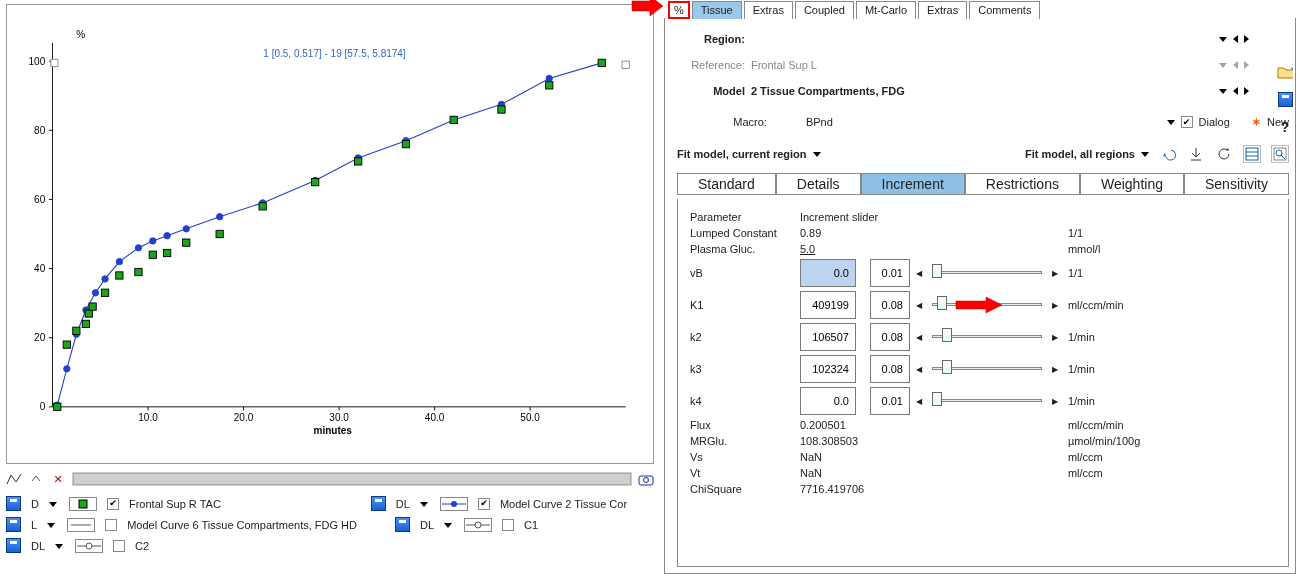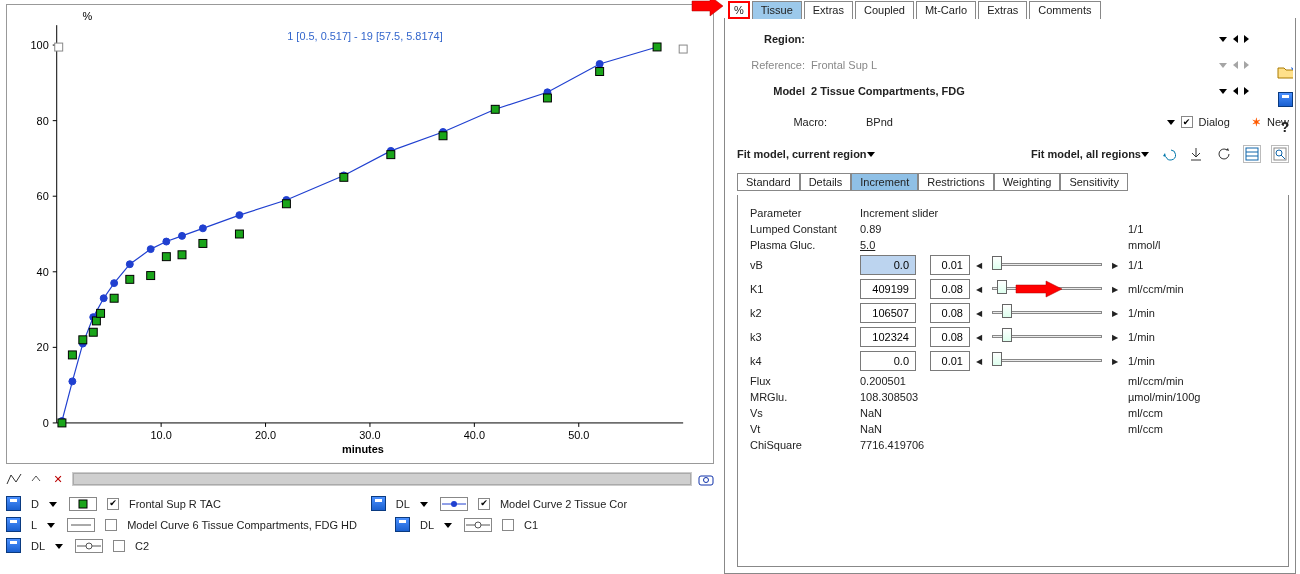--- a/index.html
+++ b/index.html
@@ -52,28 +52,28 @@
   .row .val { flex:1;}
   .tri { display:inline-block; width:0; height:0; border-left:4px solid transparent; border-right:4px solid transparent; border-top:5px solid #000;}
   .tri.r { border-left:5px solid #000; border-top:4px solid transparent; border-bottom:4px solid transparent; border-right:none;}
   .tri.l { border-right:5px solid #000; border-top:4px solid transparent; border-bottom:4px solid transparent; border-left:none;}
   .nav-icons { display:flex; align-items:center; gap:6px; margin-left:auto;}
   .iconbtn { width:18px; height:18px; display:inline-flex; align-items:center; justify-content:center; border:1px solid transparent; }
   .iconbtn.box { border:1px solid #bbb; background:#fff;}
   .question { font-weight:bold; font-size:14px;}
   .sep { height:1px;}
   .fit-row { display:flex; align-items:center; gap:10px; margin:8px 0 6px 0;}
-  .fit-btn { font-weight:bold; display:flex; align-items:center; }
+  .fit-btn { font-weight:bold; display:flex; align-items:center; gap:6px;}
   .subtabs { display:flex; gap:0;}
-  .subtab { border:1px solid #888; padding:2px 8px; background:#fff; font-size:11px; position:relative;}
+  .subtab { border:1px solid #888; padding:2px 20px; background:#fff; font-size:14px; position:relative;}
   .subtab.active { background:#8fc0e6;}
   .param-area { border:1px solid #888; border-top:none; padding:12px; flex:1;}
   .ptable { display:grid; grid-template-columns:110px 70px 46px 16px 120px 16px 110px; row-gap:4px; align-items:center;}
   .ptable .hd { font-size:11px;}
-  .pinput { width:56px; height:20px; border:1px solid #7a7a7a; font-size:11px; padding:0 6px; background:#fff; text-align:right;}
+  .pinput { width:56px; height:28px; border:1px solid #7a7a7a; font-size:11px; padding:0 6px; background:#fff; text-align:right;}
   .pinput.sel { background:#bcd4ef;}
   .pinput.small { width:40px;}
   .slider { width:110px; height:16px; position:relative; display:inline-block;}
   .slider .track { position:absolute; left:0; right:0; top:6px; height:3px; background:linear-gradient(#d6d6d6,#fff); border:1px solid #888;}
   .slider .thumb { position:absolute; top:-1px; width:10px; height:14px; background:linear-gradient(#fff,#dfe); border:1px solid #666;}
   .tool-right-col { position:absolute; right:-3px; top:40px; display:flex; flex-direction:column; gap:10px; padding:4px;}
   .starNew { color:#ff5a00; font-weight:bold;}
   .redArrowSmall { position:absolute;}
 </style>
 </head>

